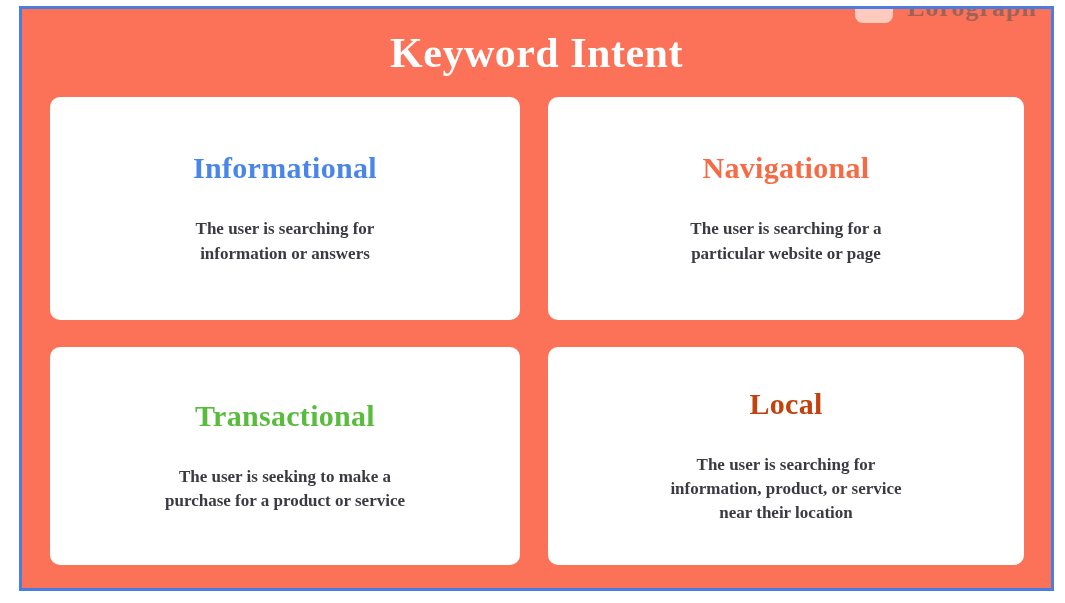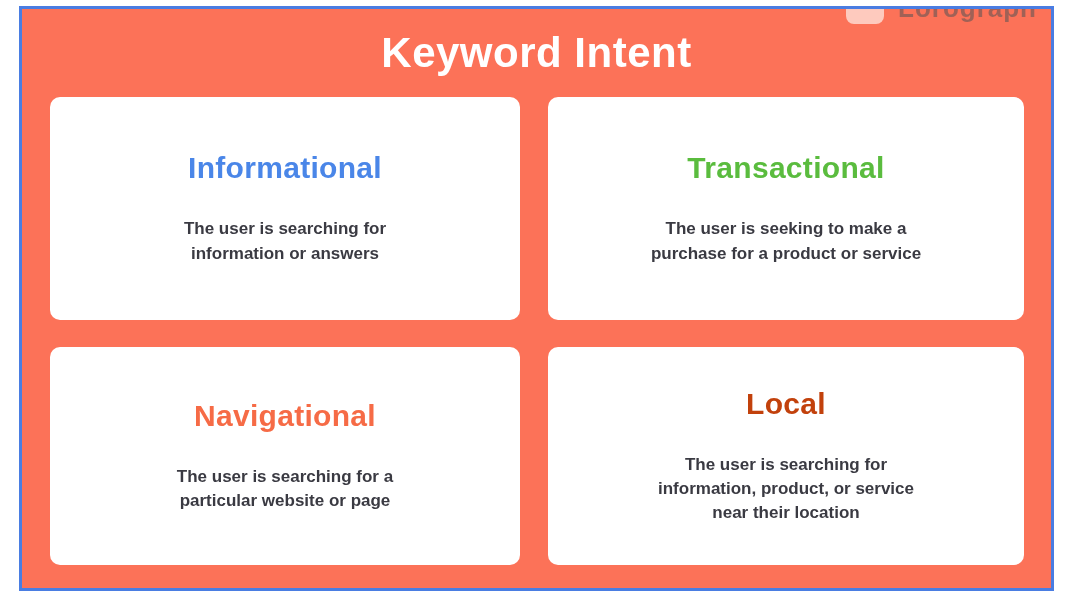--- a/index.html
+++ b/index.html
@@ -7,20 +7,21 @@
     padding: 0;
     background: #ffffff;
     font-family: "Liberation Sans", "DejaVu Sans", sans-serif;
   }
   .stage {
     position: relative;
     width: 1065px;
     height: 603px;
     background: #ffffff;
     overflow: hidden;
+    font-family: Liberation Serif, serif;
   }
   .frame {
     position: absolute;
     left: 19px;
     top: 6px;
     width: 1029px;   
     height: 579px;   
     border: 3px solid #4a7de2;
     background: #fc7258;
     overflow: hidden;
@@ -113,29 +114,29 @@
 
     <div class="grid">
 
       <div class="card">
         <div class="card-heading heading-informational">Informational</div>
         <div class="card-body">The user is searching for
 information or answers</div>
       </div>
 
       <div class="card">
+        <div class="card-heading heading-navigational">Navigational</div>
+        <div class="card-body">The user is searching for a
+particular website or page</div>
+      </div>
+
+      <div class="card">
         <div class="card-heading heading-transactional">Transactional</div>
         <div class="card-body">The user is seeking to make a
 purchase for a product or service</div>
-      </div>
-
-      <div class="card">
-        <div class="card-heading heading-navigational">Navigational</div>
-        <div class="card-body">The user is searching for a
-particular website or page</div>
       </div>
 
       <div class="card">
         <div class="card-heading heading-local">Local</div>
         <div class="card-body">The user is searching for
 information, product, or service
 near their location</div>
       </div>
 
     </div>

